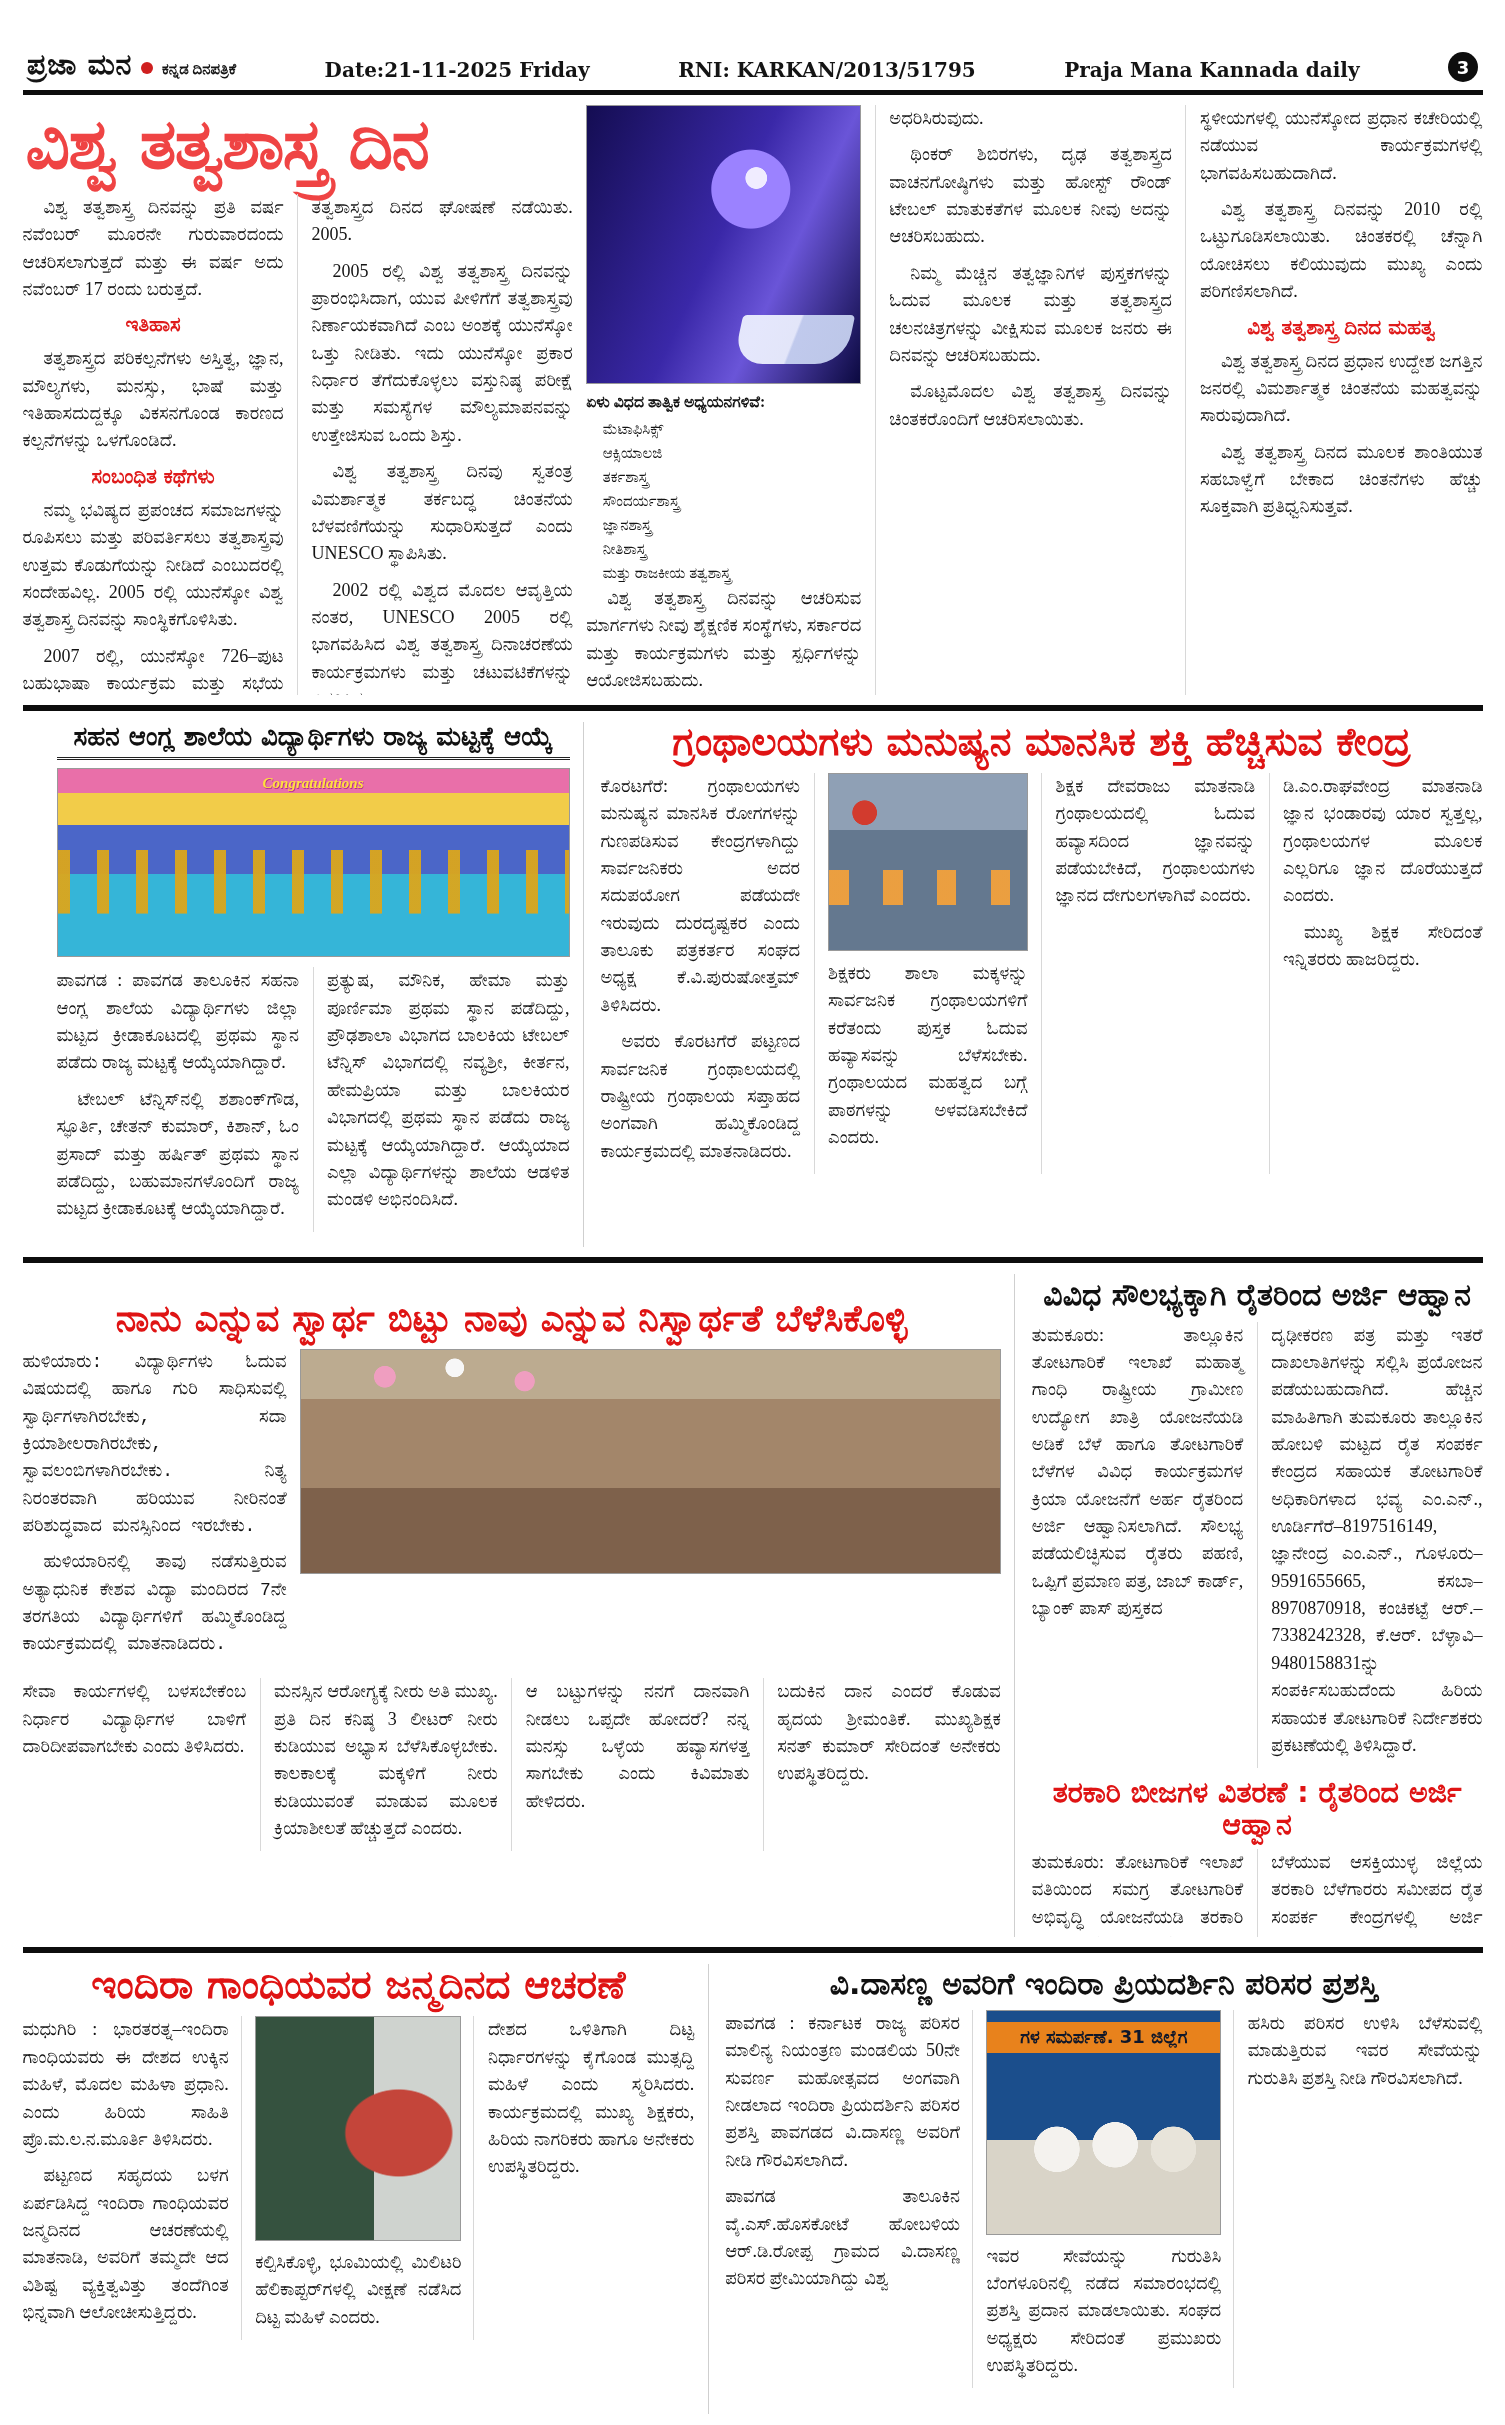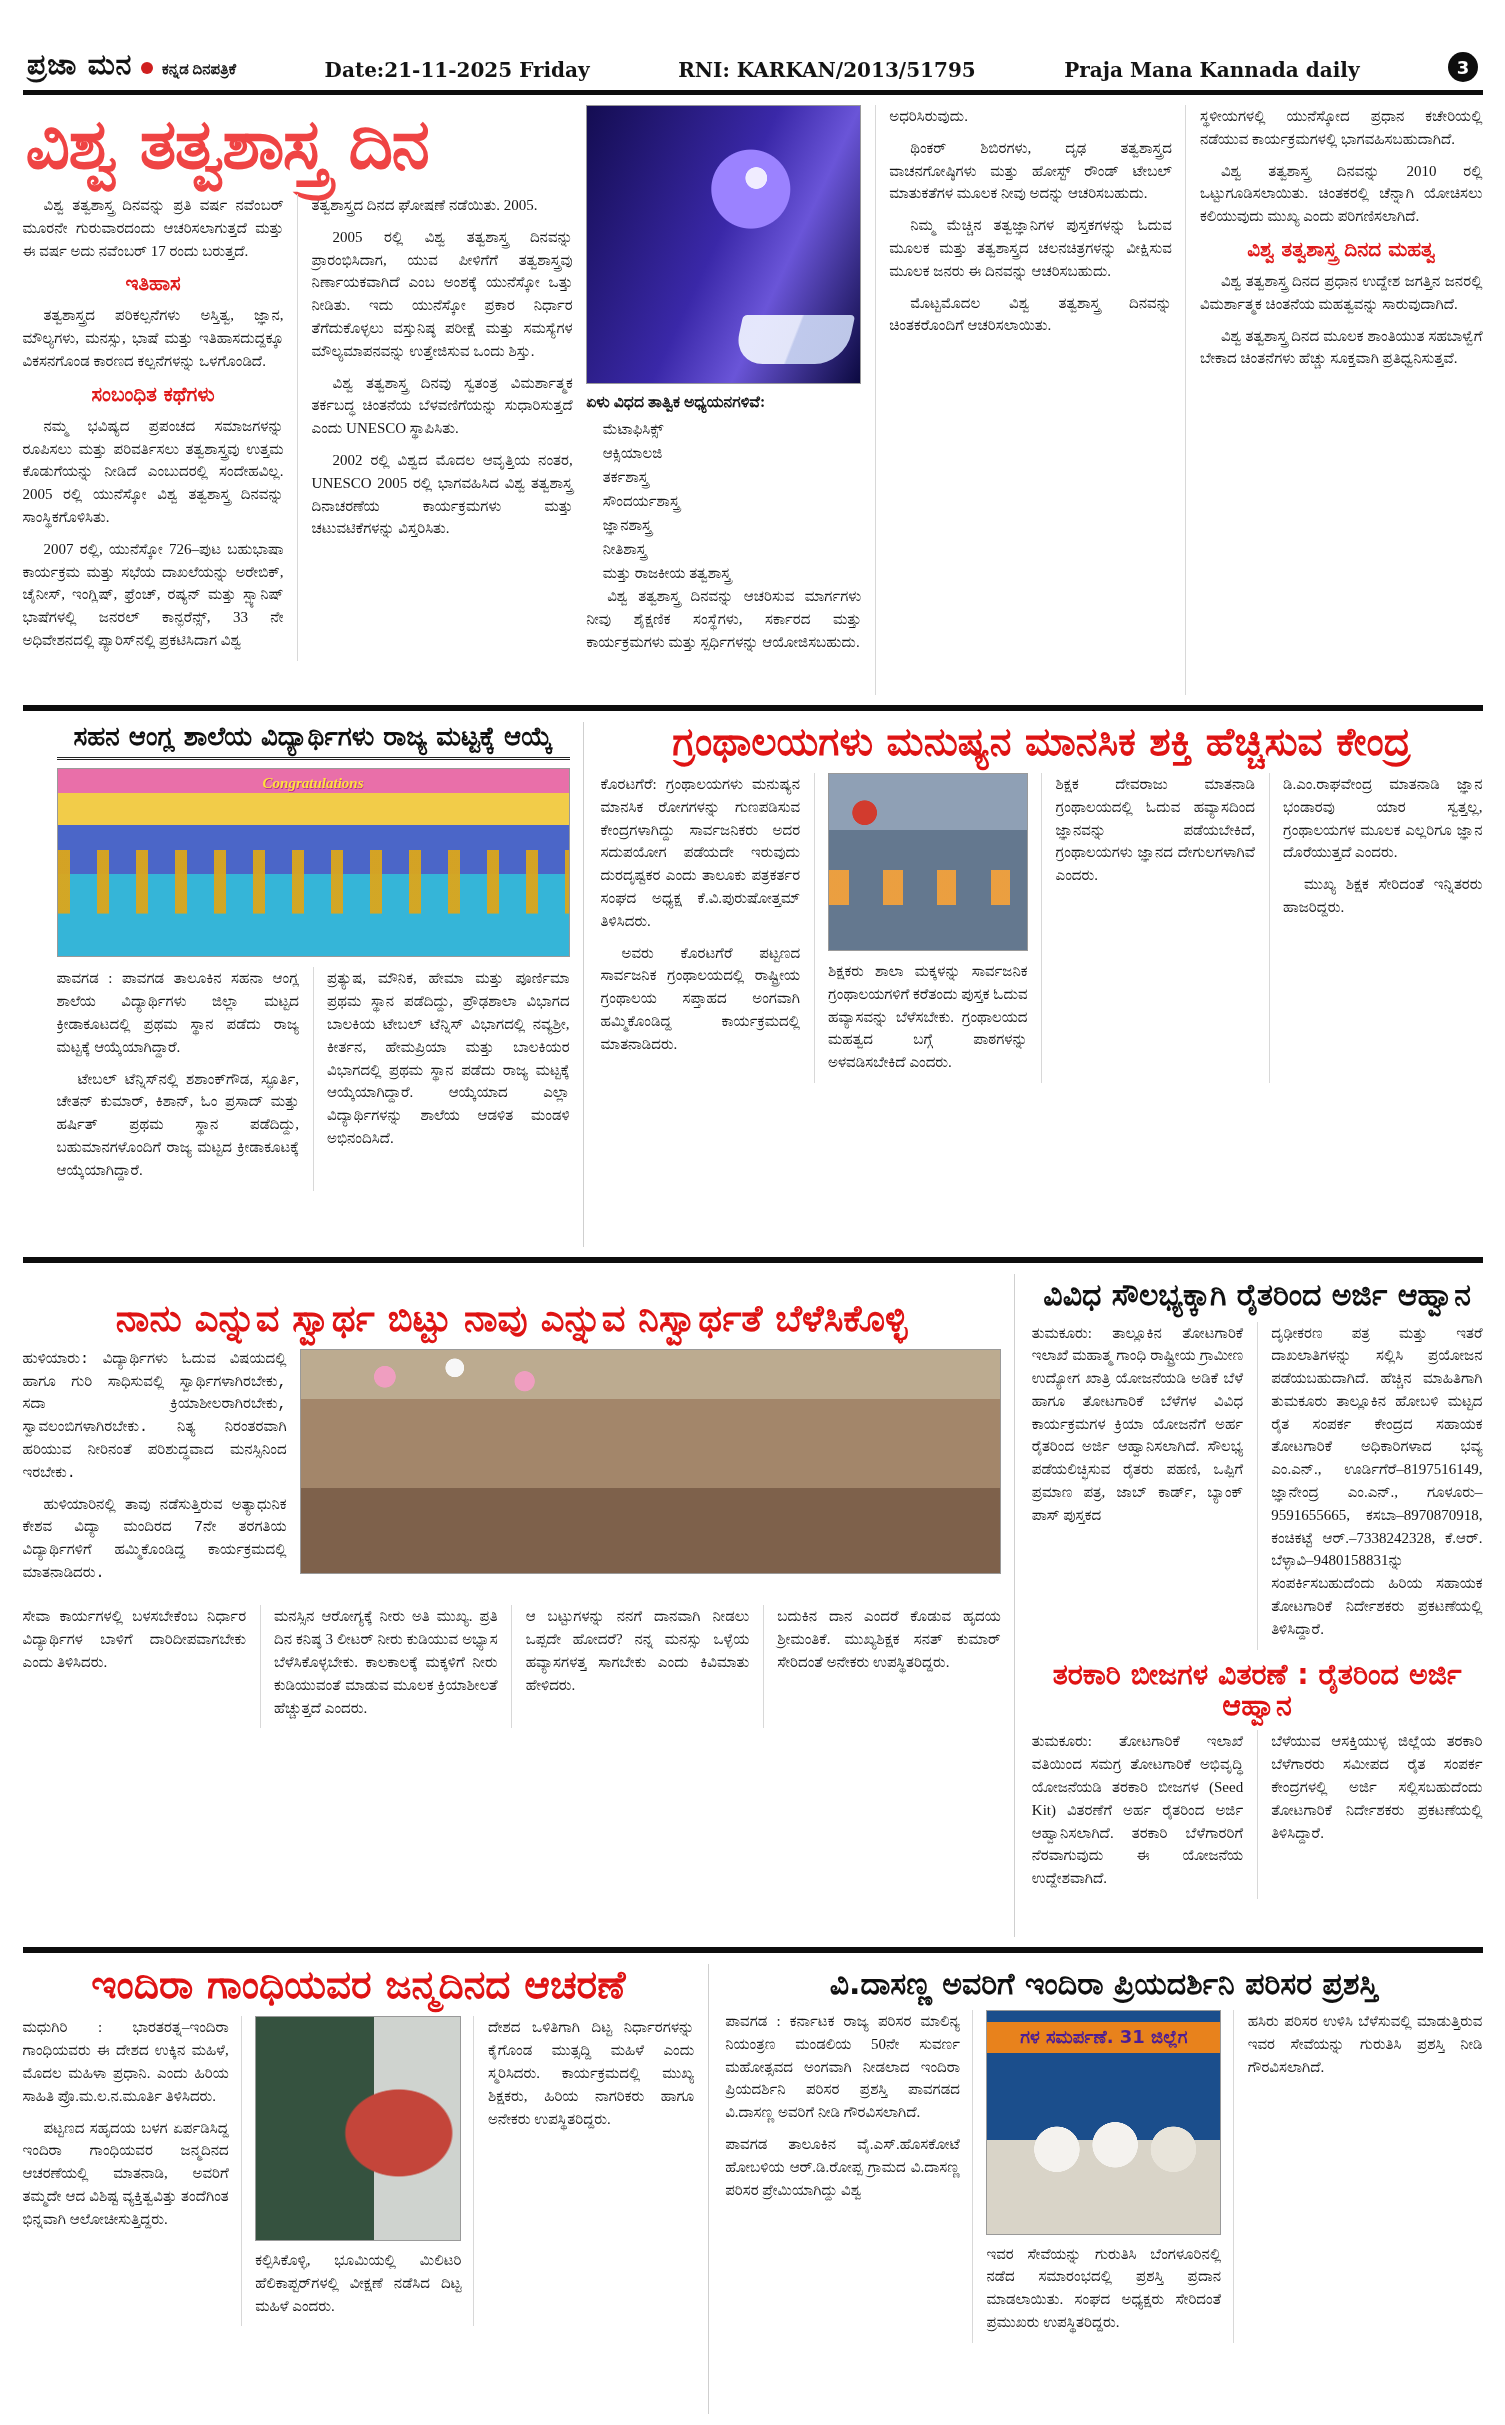--- a/index.html
+++ b/index.html
@@ -19,21 +19,21 @@
   .logo-main { font-family:"DejaVu Sans", sans-serif; font-weight:bold; font-size:28.5px; letter-spacing:0.7px; }
   .emblem { width:12px; height:12px; background:#cf1f1f; border-radius:50%; display:inline-block; margin:0 1.5px; }
   .logo-sub { font-size:15px; font-weight:bold; }
   .mast-item { font-family:"DejaVu Serif", serif; font-weight:bold; font-size:20px; }
   .page-circle {
     width:30px; height:30px; border-radius:50%; background:#0d0d0d; color:#fff;
     display:flex; align-items:center; justify-content:center;
     font-size:18px; font-weight:bold; font-family:"DejaVu Sans", sans-serif;
   }
   
-  .body-p { font-size:15px; line-height:1.52; text-align:justify; margin-bottom:9px; text-indent:21px; }
+  .body-p { font-size:18px; line-height:1.52; text-align:justify; margin-bottom:9px; text-indent:21px; }
   .body-p.noindent { text-indent:0; }
   .red-sub { color:#df1a1a; font-weight:bold; text-align:center; font-size:20px; margin:7.5px 0 9px 0; font-family:"DejaVu Sans", sans-serif; }
   .col { min-width:0; }
   .col + .col { border-left:0.7px solid #d8d8d8; padding-left:13.5px; }
   
   .sectionA { display:grid; grid-template-columns: 2fr 1fr 1.08fr 1.08fr; gap:13.5px; height:594px; overflow:hidden; padding-top:4.5px; }
   .headline-main {
     color:#ef4444; font-family:"DejaVu Sans", sans-serif; font-weight:bold;
     font-size:69px; line-height:1.05; letter-spacing:-1.5px; padding:3px 0 13.5px 3px; white-space:nowrap;
   }
@@ -128,21 +128,21 @@
   .photo-dasanna {
     height:225px; margin-bottom:7.5px;
     background:
       radial-gradient(circle at 30% 62%, #f4f2ee 0 22.5px, rgba(0,0,0,0) 23px),
       radial-gradient(circle at 55% 60%, #f4f2ee 0 22.5px, rgba(0,0,0,0) 23px),
       radial-gradient(circle at 80% 62%, #e8e4da 0 22.5px, rgba(0,0,0,0) 23px),
       linear-gradient(180deg, #1b4e8c 0 58%, #d9d4c8 58% 100%);
   }
   .stage-banner {
     position:absolute; top:10.5px; left:0; right:0; height:31.5px;
-    background:#e8821c; color:#4c1d95; display:flex; align-items:center; justify-content:center;
+    background:#e8821c; color:#0f172a; display:flex; align-items:center; justify-content:center;
     font-family:"DejaVu Sans", sans-serif; font-weight:bold; font-size:18px;
   }
 </style>
 </head>
 <body>
 
 <div class="page">
 
   <div class="masthead">
     <div class="logo-wrap">

